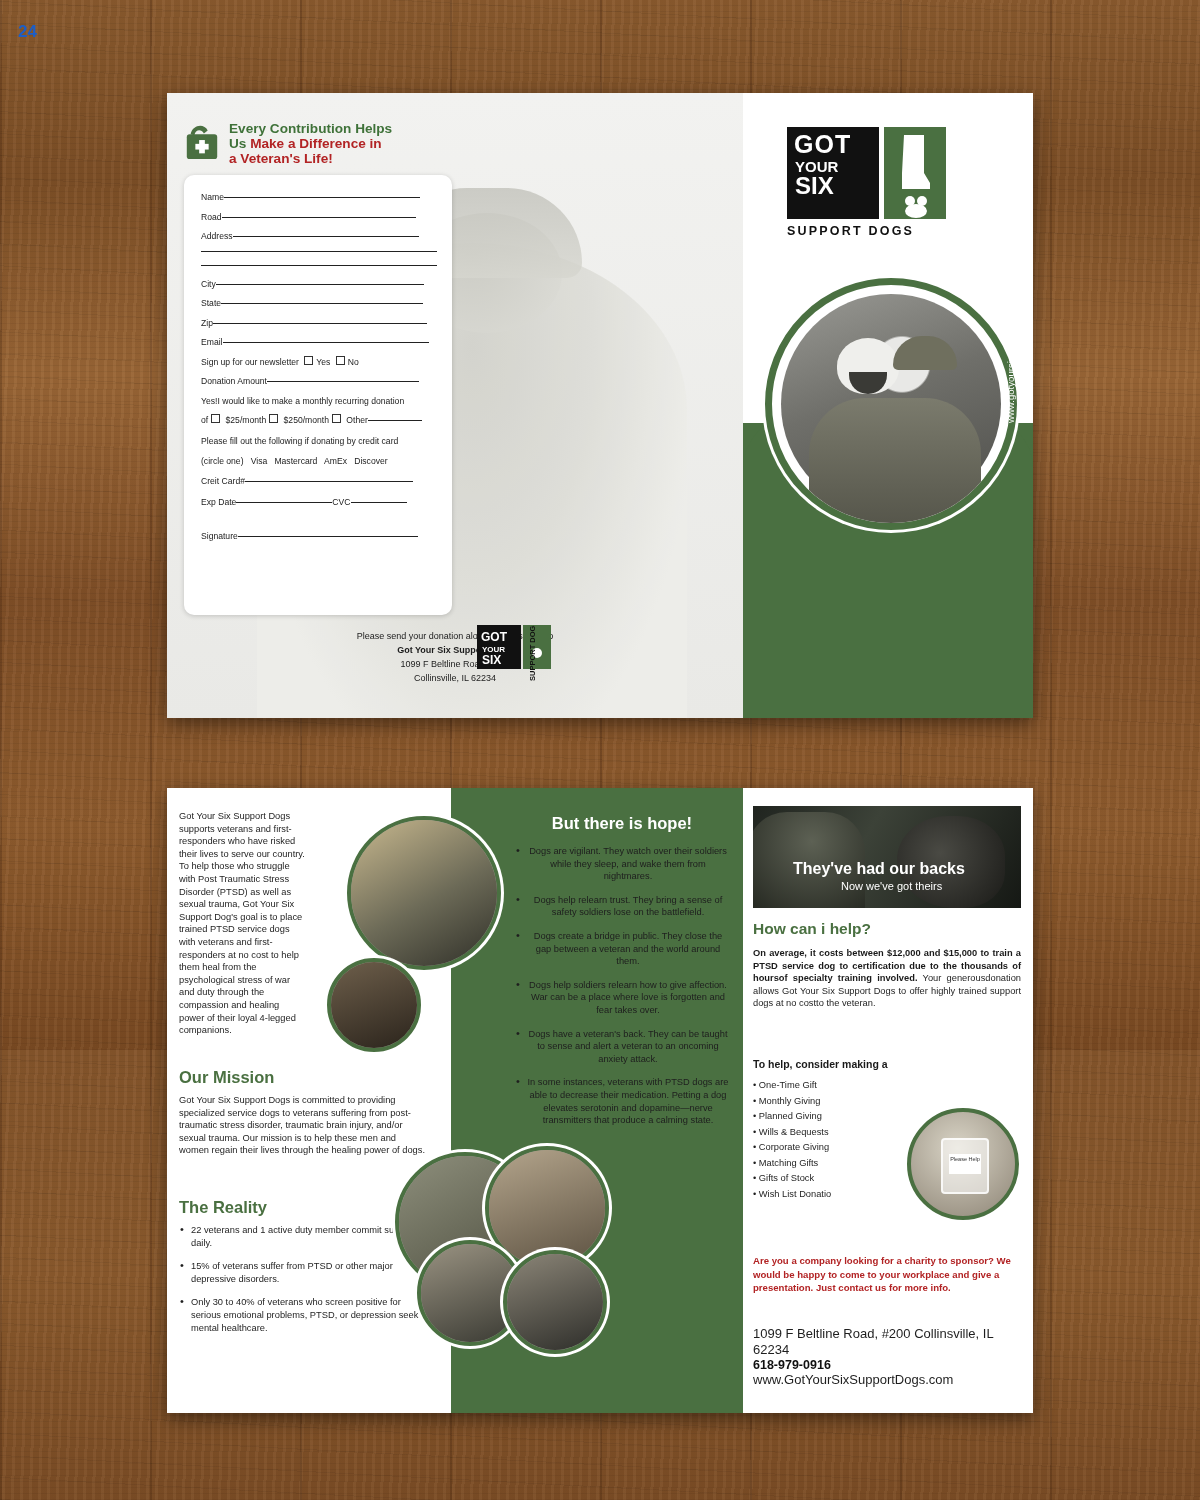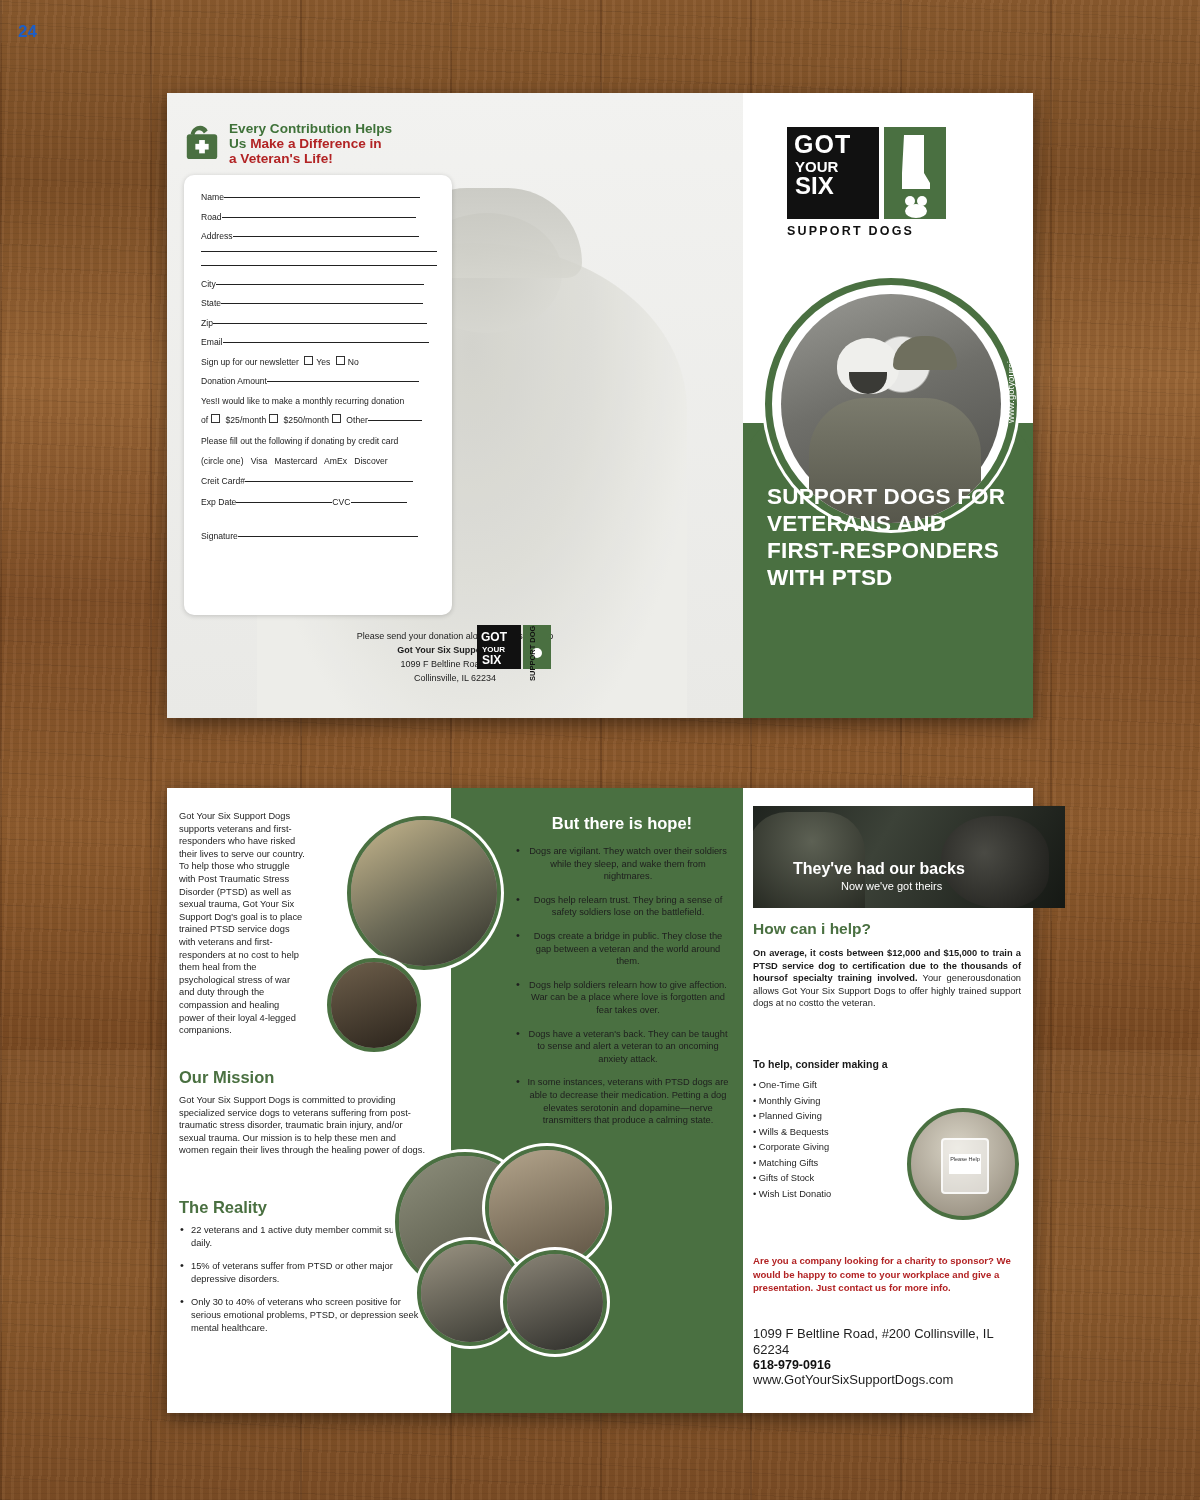--- a/index.html
+++ b/index.html
@@ -120,21 +120,21 @@
   ul.bul li:before{content:"•";position:absolute;left:1px;top:-1px;color:#1e1e1e;font-size:11px;}
 
   .hope-title{color:#fff;font-weight:bold;font-size:16.5px;}
   .hope-list li{color:#fff;}
   .hope-list li:before{color:#fff;}
 
   .circ{position:absolute;border-radius:50%;border:4px solid #4a7041;box-shadow:0 0 0 3px #fff;overflow:hidden;background:#9a9a90;}
   .circ i{position:absolute;inset:0;display:block;}
 
   .banner{
-    position:absolute;left:10px;top:18px;width:312px;height:102px;overflow:hidden;
+    position:absolute;left:10px;top:18px;width:268px;height:102px;overflow:hidden;
     background:linear-gradient(120deg,#20241f 0%, #3c4238 40%, #151814 100%);
   }
   .banner .soldier{position:absolute;left:-6px;top:6px;width:118px;height:98px;background:radial-gradient(circle at 55% 30%, #5d6154, #23261f);border-radius:40px 40px 0 0;}
   .banner .dog{position:absolute;right:16px;top:10px;width:108px;height:92px;background:radial-gradient(circle at 40% 40%, #4a4a44, #1a1a17);border-radius:52% 48% 42% 58%;}
   .banner .t1{position:absolute;left:40px;top:54px;color:#fff;font-weight:bold;font-size:16px;}
   .banner .t2{position:absolute;left:88px;top:74px;color:#fff;font-size:11px;}
 
   .green-head{color:#4a7041;font-weight:bold;font-size:15.5px;}
   .bold-dark{font-weight:bold;color:#1a1a1a;}
   .help-list{margin:0;padding:0;list-style:none;}
@@ -260,21 +260,20 @@
     </div>
 
     <div class="photo-circle">
       <div class="photo-inner">
         <div class="pi-dog"></div>
         <div class="pi-helmet"></div>
         <div class="pi-body"></div>
       </div>
     </div>
 
-    <div class="cover-title">SUPPORT DOGS FOR VETERANS AND FIRST-RESPONDERS WITH PTSD</div>
     <div class="vert-url">www.gotyoursixsupportdogs.com</div>
   </div>
 </div>
 
 <div class="sheet" id="sheet-bottom">
 
   <div class="panel-left">
     <div class="lead body-copy">Got Your Six Support Dogs supports veterans and first-responders who have risked their lives to serve our country. To help those who struggle with Post Traumatic Stress Disorder (PTSD) as well as sexual trauma, Got Your Six Support Dog's goal is to place trained PTSD service dogs with veterans and first-responders at no cost to help them heal from the psychological stress of war and duty through the compassion and healing power of their loyal 4-legged companions.</div>
 
     <div class="sec" style="top:280px;width:248px">

